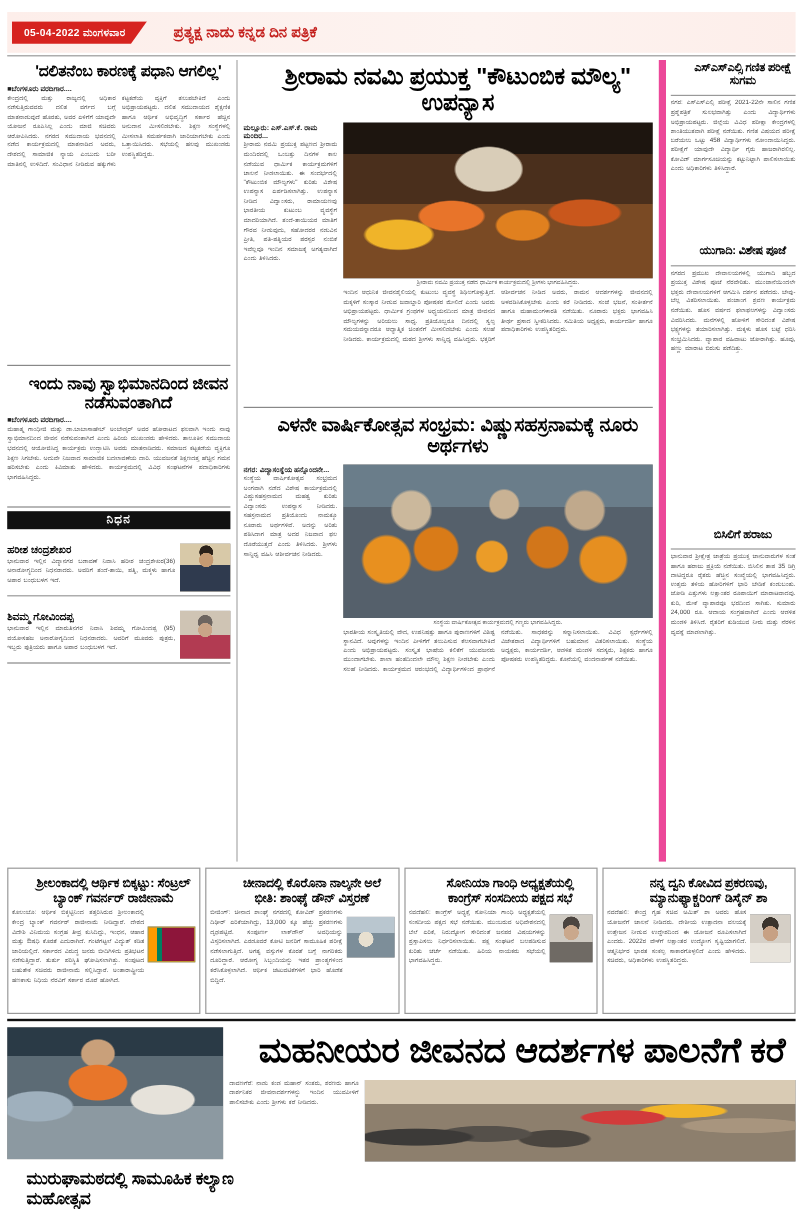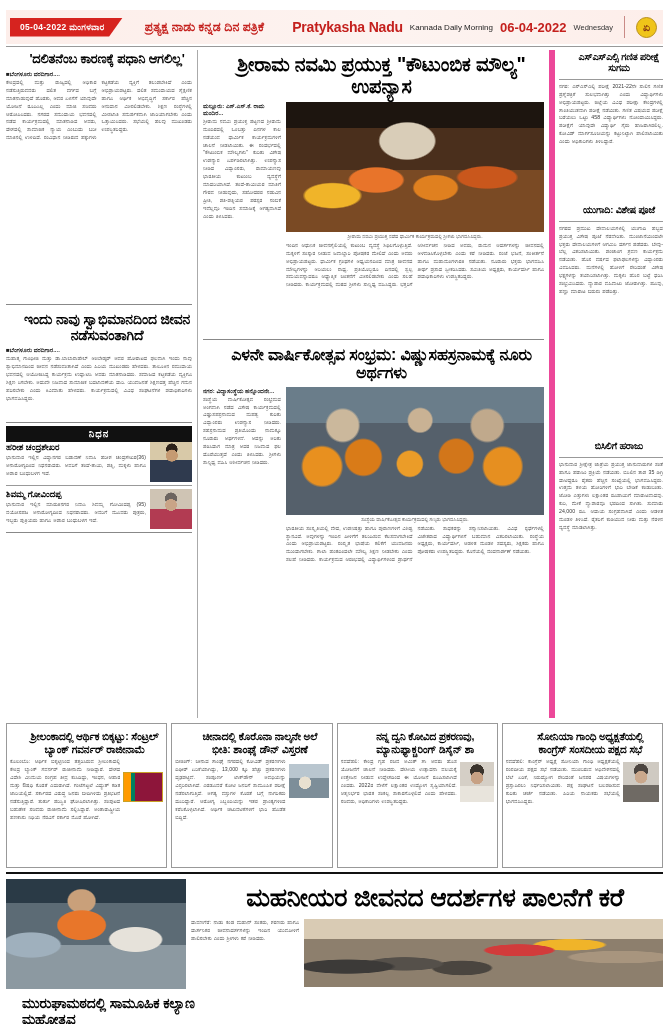--- a/index.html
+++ b/index.html
@@ -62,21 +62,21 @@
   .hl{
     font-weight:bold;text-align:center;color:#000;
     line-height:1.15;letter-spacing:-.2px;margin-left:16px;
   }
   .hl-a{font-size:13px;padding:2px 0 3px;}
   .hl-a2{font-size:14px;padding:3px 0 3px;}
   .hl-main{font-size:19.5px;padding:3px 0 4px;}
   .hl-main2{font-size:16px;padding:3px 0 4px;}
   .hl-z{font-size:9.5px;padding:2px 0 2px;}
   .hl-box{font-size:10.5px;padding:3px 2px;line-height:1.2;}
-  .hl-mega{font-size:25px;padding:4px 0 5px;}
+  .hl-mega{font-size:29px;padding:4px 0 5px;}
   .hl-bl{font-size:14px;padding:3px 0 4px;}
 
   .byline{font-size:6px;font-weight:bold;color:#222;margin:1px 0;}
 
   
   .body-txt{font-size:5.2px;line-height:1.52;color:#3a3a3a;text-align:justify;
             word-spacing:.6px;letter-spacing:.05px;hyphens:none;}
   .cols2{column-count:2;column-gap:5px;column-rule:0;}
 
   .hr-b{height:2px;background:#111;margin:4px 0;}
@@ -88,50 +88,42 @@
   
   .photo{position:relative;overflow:hidden;background:#8b8b8b;}
   .ph-inner{position:absolute;inset:0;}
   .cap{font-size:5px;color:#444;text-align:center;margin-top:1px;}
 
   
   .obit-bar{
     background:#111;color:#fff;text-align:center;
     font-size:10px;font-weight:bold;padding:2px 0;letter-spacing:1px;
   }
-  .obit-item{display:flex;gap:4px;margin-top:0;}
+  .obit-item{display:flex;gap:4px;margin-top:12px;}
   .obit-name{font-size:8.5px;font-weight:bold;color:#000;margin-bottom:1px;}
   .obit-txt{flex:1;}
   .obit-photo{width:42px;height:40px;flex:none;}
 
   
-  .box-row{display:flex;gap:4px;margin-top:5px;height:145px;}
+  .box-row{display:flex;gap:4px;margin-top:5px;height:122px;}
   .sbox{border:1px solid #999;padding:3px;box-sizing:border-box;flex:1;
         display:flex;flex-direction:column;}
   .sbox .body-txt{flex:1;}
 
   
   .bottom{margin-top:5px;}
 </style>
 </head>
 <body>
 
 <div class="page">
 
   <div class="masthead">
     <div class="date-badge">05-04-2022 ಮಂಗಳವಾರ</div>
     <div class="kn-tagline">ಪ್ರತ್ಯಕ್ಷ ನಾಡು ಕನ್ನಡ ದಿನ ಪತ್ರಿಕೆ</div>
-    <div class="masthead-right">
-      <span class="brand">Pratykasha Nadu</span>
-      <span class="brand-sub">Kannada Daily Morning</span>
-      <span class="issue-date">06-04-2022</span>
-      <span class="weekday">Wednesday</span>
-      <span class="mast-div"></span>
-      <span class="logo-badge">ಏ</span>
-    </div>
   </div>
   <div class="rule-thin"></div>
 
   <div class="top-grid">
 
     <div class="col-a">
 
       <div class="hl hl-a">'ದಲಿತನೆಂಬ ಕಾರಣಕ್ಕೆ ಪಧಾನಿ ಆಗಲಿಲ್ಲ'</div>
       <div class="byline">■ಬೆಂಗಳೂರು ವರದಿಗಾರ....</div>
       <div class="body-txt cols2" style="height:222px;overflow:hidden;">ಕೇಂದ್ರದಲ್ಲಿ ಮತ್ತು ರಾಜ್ಯದಲ್ಲಿ ಅಧಿಕಾರ ನಡೆಸುತ್ತಿರುವವರು ದಲಿತ ವರ್ಗದ ಬಗ್ಗೆ ಮಾತನಾಡುವುದೆ ಹೊರತು, ಅವರ ಏಳಿಗೆಗೆ ಯಾವುದೇ ಯೋಜನೆ ರೂಪಿಸಿಲ್ಲ ಎಂದು ಮಾಜಿ ಸಚಿವರು ಆರೋಪಿಸಿದರು. ನಗರದ ಸಮುದಾಯ ಭವನದಲ್ಲಿ ನಡೆದ ಕಾರ್ಯಕ್ರಮದಲ್ಲಿ ಮಾತನಾಡಿದ ಅವರು, ದೇಶದಲ್ಲಿ ಸಾಮಾಜಿಕ ನ್ಯಾಯ ಎಂಬುದು ಬರೀ ಮಾತಿನಲ್ಲಿ ಉಳಿದಿದೆ. ಸಂವಿಧಾನ ನೀಡಿರುವ ಹಕ್ಕುಗಳು ಕಟ್ಟಕಡೆಯ ವ್ಯಕ್ತಿಗೆ ತಲುಪಬೇಕಿದೆ ಎಂದು ಅಭಿಪ್ರಾಯಪಟ್ಟರು. ದಲಿತ ಸಮುದಾಯದ ಶೈಕ್ಷಣಿಕ ಹಾಗೂ ಆರ್ಥಿಕ ಅಭಿವೃದ್ಧಿಗೆ ಸರ್ಕಾರ ಹೆಚ್ಚಿನ ಅನುದಾನ ಮೀಸಲಿಡಬೇಕು. ಶಿಕ್ಷಣ ಸಂಸ್ಥೆಗಳಲ್ಲಿ ಮೀಸಲಾತಿ ಸಮರ್ಪಕವಾಗಿ ಜಾರಿಯಾಗಬೇಕು ಎಂದು ಒತ್ತಾಯಿಸಿದರು. ಸಭೆಯಲ್ಲಿ ಹಲವು ಮುಖಂಡರು ಉಪಸ್ಥಿತರಿದ್ದರು.</div>
@@ -272,41 +264,41 @@
         <div class="body-txt" style="flex:1;overflow:hidden;">ಬೀಜಿಂಗ್: ಚೀನಾದ ಶಾಂಘೈ ನಗರದಲ್ಲಿ ಕೋವಿಡ್ ಪ್ರಕರಣಗಳು ದಿಢೀರ್ ಏರಿಕೆಯಾಗಿದ್ದು, 13,000 ಕ್ಕೂ ಹೆಚ್ಚು ಪ್ರಕರಣಗಳು ದೃಢಪಟ್ಟಿವೆ. ಸಂಪೂರ್ಣ ಲಾಕ್‌ಡೌನ್ ಅವಧಿಯನ್ನು ವಿಸ್ತರಿಸಲಾಗಿದೆ. ಎರಡೂವರೆ ಕೋಟಿ ಜನರಿಗೆ ಸಾಮೂಹಿಕ ಪರೀಕ್ಷೆ ನಡೆಸಲಾಗುತ್ತಿದೆ. ಅಗತ್ಯ ವಸ್ತುಗಳ ಕೊರತೆ ಬಗ್ಗೆ ನಾಗರಿಕರು ದೂರಿದ್ದಾರೆ. ಆರೋಗ್ಯ ಸಿಬ್ಬಂದಿಯನ್ನು ಇತರ ಪ್ರಾಂತ್ಯಗಳಿಂದ ಕರೆಸಿಕೊಳ್ಳಲಾಗಿದೆ. ಆರ್ಥಿಕ ಚಟುವಟಿಕೆಗಳಿಗೆ ಭಾರಿ ಹೊಡೆತ ಬಿದ್ದಿದೆ.</div>
         <div class="photo" style="width:40px;height:34px;flex:none;align-self:flex-start;margin-top:6px;">
           <div class="ph-inner" style="background:
               radial-gradient(circle at 40% 55%,#e8e0d0 0 20%,transparent 21%),
               linear-gradient(180deg,#b9c6cf 0 40%,#7d8e99 40% 100%)"></div>
         </div>
       </div>
     </div>
 
     <div class="sbox">
+      <div class="hl hl-box">ಸೋನಿಯಾ ಗಾಂಧಿ ಅಧ್ಯಕ್ಷತೆಯಲ್ಲಿ ಕಾಂಗ್ರೆಸ್ ಸಂಸದೀಯ ಪಕ್ಷದ ಸಭೆ</div>
+      <div style="display:flex;gap:3px;flex:1;overflow:hidden;">
+        <div class="body-txt" style="flex:1;overflow:hidden;">ನವದೆಹಲಿ: ಕಾಂಗ್ರೆಸ್ ಅಧ್ಯಕ್ಷೆ ಸೋನಿಯಾ ಗಾಂಧಿ ಅಧ್ಯಕ್ಷತೆಯಲ್ಲಿ ಸಂಸದೀಯ ಪಕ್ಷದ ಸಭೆ ನಡೆಯಿತು. ಮುಂಬರುವ ಅಧಿವೇಶನದಲ್ಲಿ ಬೆಲೆ ಏರಿಕೆ, ನಿರುದ್ಯೋಗ ಸೇರಿದಂತೆ ಜನಪರ ವಿಷಯಗಳನ್ನು ಪ್ರಸ್ತಾಪಿಸಲು ನಿರ್ಧರಿಸಲಾಯಿತು. ಪಕ್ಷ ಸಂಘಟನೆ ಬಲಪಡಿಸುವ ಕುರಿತು ಚರ್ಚೆ ನಡೆಯಿತು. ಹಿರಿಯ ನಾಯಕರು ಸಭೆಯಲ್ಲಿ ಭಾಗವಹಿಸಿದ್ದರು.</div>
+        <div class="photo" style="width:36px;height:40px;flex:none;align-self:flex-start;margin-top:4px;">
+          <div class="ph-inner" style="background:
+              radial-gradient(circle at 50% 38%,#caa88c 0 20%,transparent 21%),
+              radial-gradient(circle at 50% 22%,#4c4540 0 19%,transparent 20%),
+              linear-gradient(180deg,#cfcac2 0 58%,#6f6a64 58% 100%)"></div>
+        </div>
+      </div>
+    </div>
+
+    <div class="sbox">
       <div class="hl hl-box">ನನ್ನ ದ್ವನಿ ಕೋವಿದ ಪ್ರಕರಣವು, ಮ್ಯಾನುಫ್ಯಾಕ್ಚರಿಂಗ್ ಡಿಸೈನ್ ಶಾ</div>
       <div style="display:flex;gap:3px;flex:1;overflow:hidden;">
         <div class="body-txt" style="flex:1;overflow:hidden;">ನವದೆಹಲಿ: ಕೇಂದ್ರ ಗೃಹ ಸಚಿವ ಅಮಿತ್ ಶಾ ಅವರು ಹೊಸ ಯೋಜನೆಗೆ ಚಾಲನೆ ನೀಡಿದರು. ದೇಶೀಯ ಉತ್ಪಾದನಾ ವಲಯಕ್ಕೆ ಉತ್ತೇಜನ ನೀಡುವ ಉದ್ದೇಶದಿಂದ ಈ ಯೋಜನೆ ರೂಪಿಸಲಾಗಿದೆ ಎಂದರು. 2022ರ ವೇಳೆಗೆ ಲಕ್ಷಾಂತರ ಉದ್ಯೋಗ ಸೃಷ್ಟಿಯಾಗಲಿದೆ. ಆತ್ಮನಿರ್ಭರ ಭಾರತ ಸಂಕಲ್ಪ ಸಾಕಾರಗೊಳ್ಳಲಿದೆ ಎಂದು ಹೇಳಿದರು. ಸಚಿವರು, ಅಧಿಕಾರಿಗಳು ಉಪಸ್ಥಿತರಿದ್ದರು.</div>
         <div class="photo" style="width:34px;height:40px;flex:none;align-self:flex-start;margin-top:4px;">
           <div class="ph-inner" style="background:
               radial-gradient(circle at 50% 40%,#c7a184 0 21%,transparent 22%),
               radial-gradient(circle at 50% 23%,#3a332c 0 19%,transparent 20%),
               linear-gradient(180deg,#d5cfc6 0 60%,#e8e4dc 60% 100%)"></div>
-        </div>
-      </div>
-    </div>
-
-    <div class="sbox">
-      <div class="hl hl-box">ಸೋನಿಯಾ ಗಾಂಧಿ ಅಧ್ಯಕ್ಷತೆಯಲ್ಲಿ ಕಾಂಗ್ರೆಸ್ ಸಂಸದೀಯ ಪಕ್ಷದ ಸಭೆ</div>
-      <div style="display:flex;gap:3px;flex:1;overflow:hidden;">
-        <div class="body-txt" style="flex:1;overflow:hidden;">ನವದೆಹಲಿ: ಕಾಂಗ್ರೆಸ್ ಅಧ್ಯಕ್ಷೆ ಸೋನಿಯಾ ಗಾಂಧಿ ಅಧ್ಯಕ್ಷತೆಯಲ್ಲಿ ಸಂಸದೀಯ ಪಕ್ಷದ ಸಭೆ ನಡೆಯಿತು. ಮುಂಬರುವ ಅಧಿವೇಶನದಲ್ಲಿ ಬೆಲೆ ಏರಿಕೆ, ನಿರುದ್ಯೋಗ ಸೇರಿದಂತೆ ಜನಪರ ವಿಷಯಗಳನ್ನು ಪ್ರಸ್ತಾಪಿಸಲು ನಿರ್ಧರಿಸಲಾಯಿತು. ಪಕ್ಷ ಸಂಘಟನೆ ಬಲಪಡಿಸುವ ಕುರಿತು ಚರ್ಚೆ ನಡೆಯಿತು. ಹಿರಿಯ ನಾಯಕರು ಸಭೆಯಲ್ಲಿ ಭಾಗವಹಿಸಿದ್ದರು.</div>
-        <div class="photo" style="width:36px;height:40px;flex:none;align-self:flex-start;margin-top:4px;">
-          <div class="ph-inner" style="background:
-              radial-gradient(circle at 50% 38%,#caa88c 0 20%,transparent 21%),
-              radial-gradient(circle at 50% 22%,#4c4540 0 19%,transparent 20%),
-              linear-gradient(180deg,#cfcac2 0 58%,#6f6a64 58% 100%)"></div>
         </div>
       </div>
     </div>
   </div>
 
   <div class="hr-b"></div>
 
   <div class="bottom">
 
     <div style="display:flex;gap:5px;">

